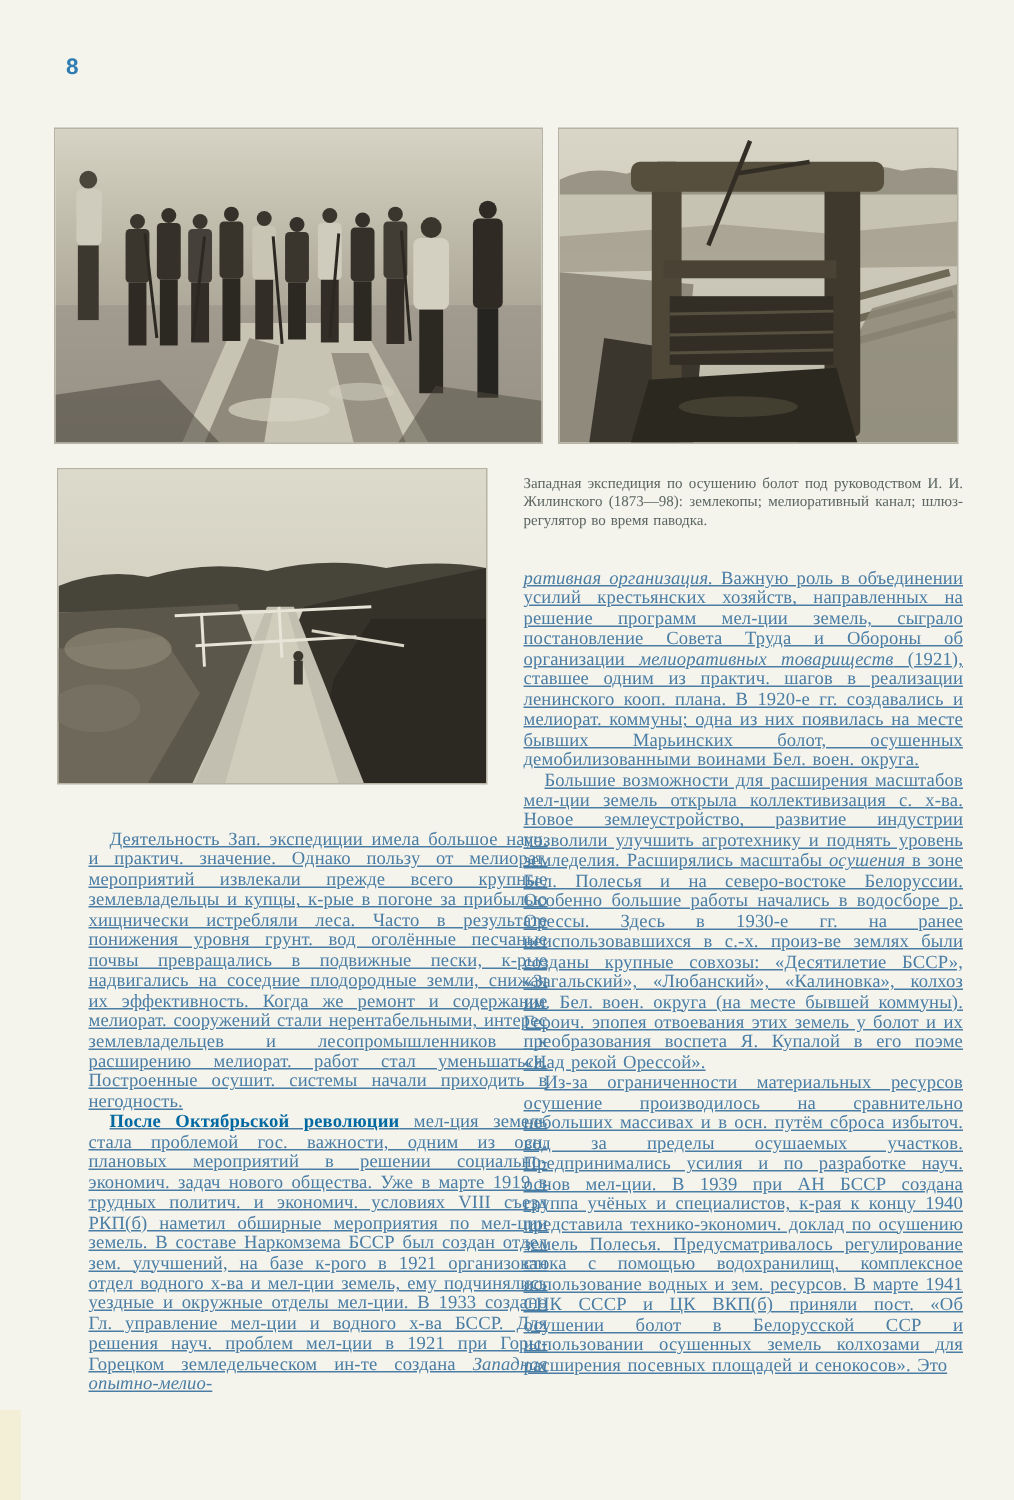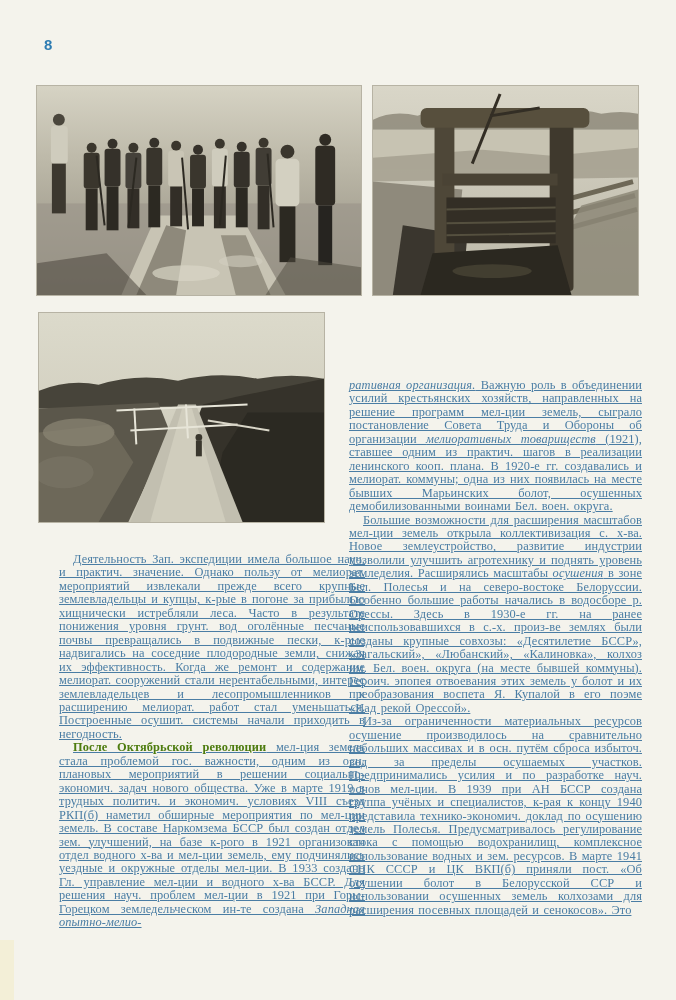--- a/index.html
+++ b/index.html
@@ -29,21 +29,21 @@
   }
   .col{
     position:absolute;
     font-size:12.4px;line-height:13.45px;text-align:justify;
     color:#4a7da4;word-spacing:.09em;letter-spacing:.1px;text-decoration:underline;
   }
   .col-left{left:36px;top:553px;width:306px;margin-left:23px;}
   .col-right{left:349px;top:379px;width:293px;}
   .col p{margin:0;padding:0;}
   .col p.indent{text-indent:14px;}
-  .col b{color:#4d7c0f;}
+  .col b{color:#0369a1;}
 </style>
 </head>
 <body>
 
 <div class="page">
 
   <div class="edge-strip"></div>
 
   <div class="pagenum">8</div>
 
@@ -190,20 +190,21 @@
         <line x1="96" y1="96" x2="98" y2="132"></line>
         <line x1="148" y1="92" x2="150" y2="126"></line>
       </g>
       <line x1="170" y1="108" x2="232" y2="118" stroke="#d9d6c8" stroke-width="2"></line>
 
       <rect x="158" y="128" width="6" height="16" fill="#3a372e"></rect>
       <circle cx="161" cy="125" r="3.4" fill="#3a372e"></circle>
     </svg>
   </figure>
 
+  <div class="caption">Западная экспедиция по осушению болот под руководством И. И. Жилинского (1873—98): землекопы; мелиоративный канал; шлюз-регулятор во время паводка.</div>
 
   <div class="col col-left">
     <p class="indent">Деятельность Зап. экспедиции имела большое науч. и практич. значение. Однако пользу от мелиорат. мероприятий извлекали прежде всего крупные землевладельцы и купцы, к-рые в погоне за прибылью хищнически истребляли леса. Часто в результате понижения уровня грунт. вод оголённые песчаные почвы превращались в подвижные пески, к-рые надвигались на соседние плодородные земли, снижая их эффективность. Когда же ремонт и содержание мелиорат. сооружений стали нерентабельными, интерес землевладельцев и лесопромышленников к расширению мелиорат. работ стал уменьшаться. Построенные осушит. системы начали приходить в негодность.</p>
     <p class="indent"><b>После Октябрьской революции</b><span> мел-ция земель стала проблемой гос. важности, одним из осн. плановых мероприятий в решении социально-экономич. задач нового общества. Уже в марте 1919 в трудных политич. и экономич. условиях VIII съезд РКП(б) наметил обширные мероприятия по мел-ции земель. В составе Наркомзема БССР был создан отдел зем. улучшений, на базе к-рого в 1921 организован отдел водного х-ва и мел-ции земель, ему подчинялись уездные и окружные отделы мел-ции. В 1933 создано Гл. управление мел-ции и водного х-ва БССР. Для решения науч. проблем мел-ции в 1921 при Горы-Горецком земледельческом ин-те создана </span><i>Западная опытно-мелио-</i></p>
   </div>
 
   <div class="col col-right">
     <p><i>ративная организация.</i><span> Важную роль в объединении усилий крестьянских хозяйств, направленных на решение программ мел-ции земель, сыграло постановление Совета Труда и Обороны об организации </span><i>мелиоративных товариществ</i><span> (1921), ставшее одним из практич. шагов в реализации ленинского кооп. плана. В 1920-е гг. создавались и мелиорат. коммуны; одна из них появилась на месте бывших Марьинских болот, осушенных демобилизованными воинами Бел. воен. округа.</span></p>
     <p class="indent"><span>Большие возможности для расширения масштабов мел-ции земель открыла коллективизация с. х-ва. Новое землеустройство, развитие индустрии позволили улучшить агротехнику и поднять уровень земледелия. Расширялись масштабы </span><i>осушения</i><span> в зоне Бел. Полесья и на северо-востоке Белоруссии. Особенно большие работы начались в водосборе р. Орессы. Здесь в 1930-е гг. на ранее неиспользовавшихся в с.-х. произ-ве землях были созданы крупные совхозы: «Десятилетие БССР», «Загальский», «Любанский», «Калиновка», колхоз им. Бел. воен. округа (на месте бывшей коммуны). Героич. эпопея отвоевания этих земель у болот и их преобразования воспета Я. Купалой в его поэме «Над рекой Орессой».</span></p>
     <p class="indent">Из-за ограниченности материальных ресурсов осушение производилось на сравнительно небольших массивах и в осн. путём сброса избыточ. вод за пределы осушаемых участков. Предпринимались усилия и по разработке науч. основ мел-ции. В 1939 при АН БССР создана группа учёных и специалистов, к-рая к концу 1940 представила технико-экономич. доклад по осушению земель Полесья. Предусматривалось регулирование стока с помощью водохранилищ, комплексное использование водных и зем. ресурсов. В марте 1941 СНК СССР и ЦК ВКП(б) приняли пост. «Об осушении болот в Белорусской ССР и использовании осушенных земель колхозами для расширения посевных площадей и сенокосов». Это</p>

